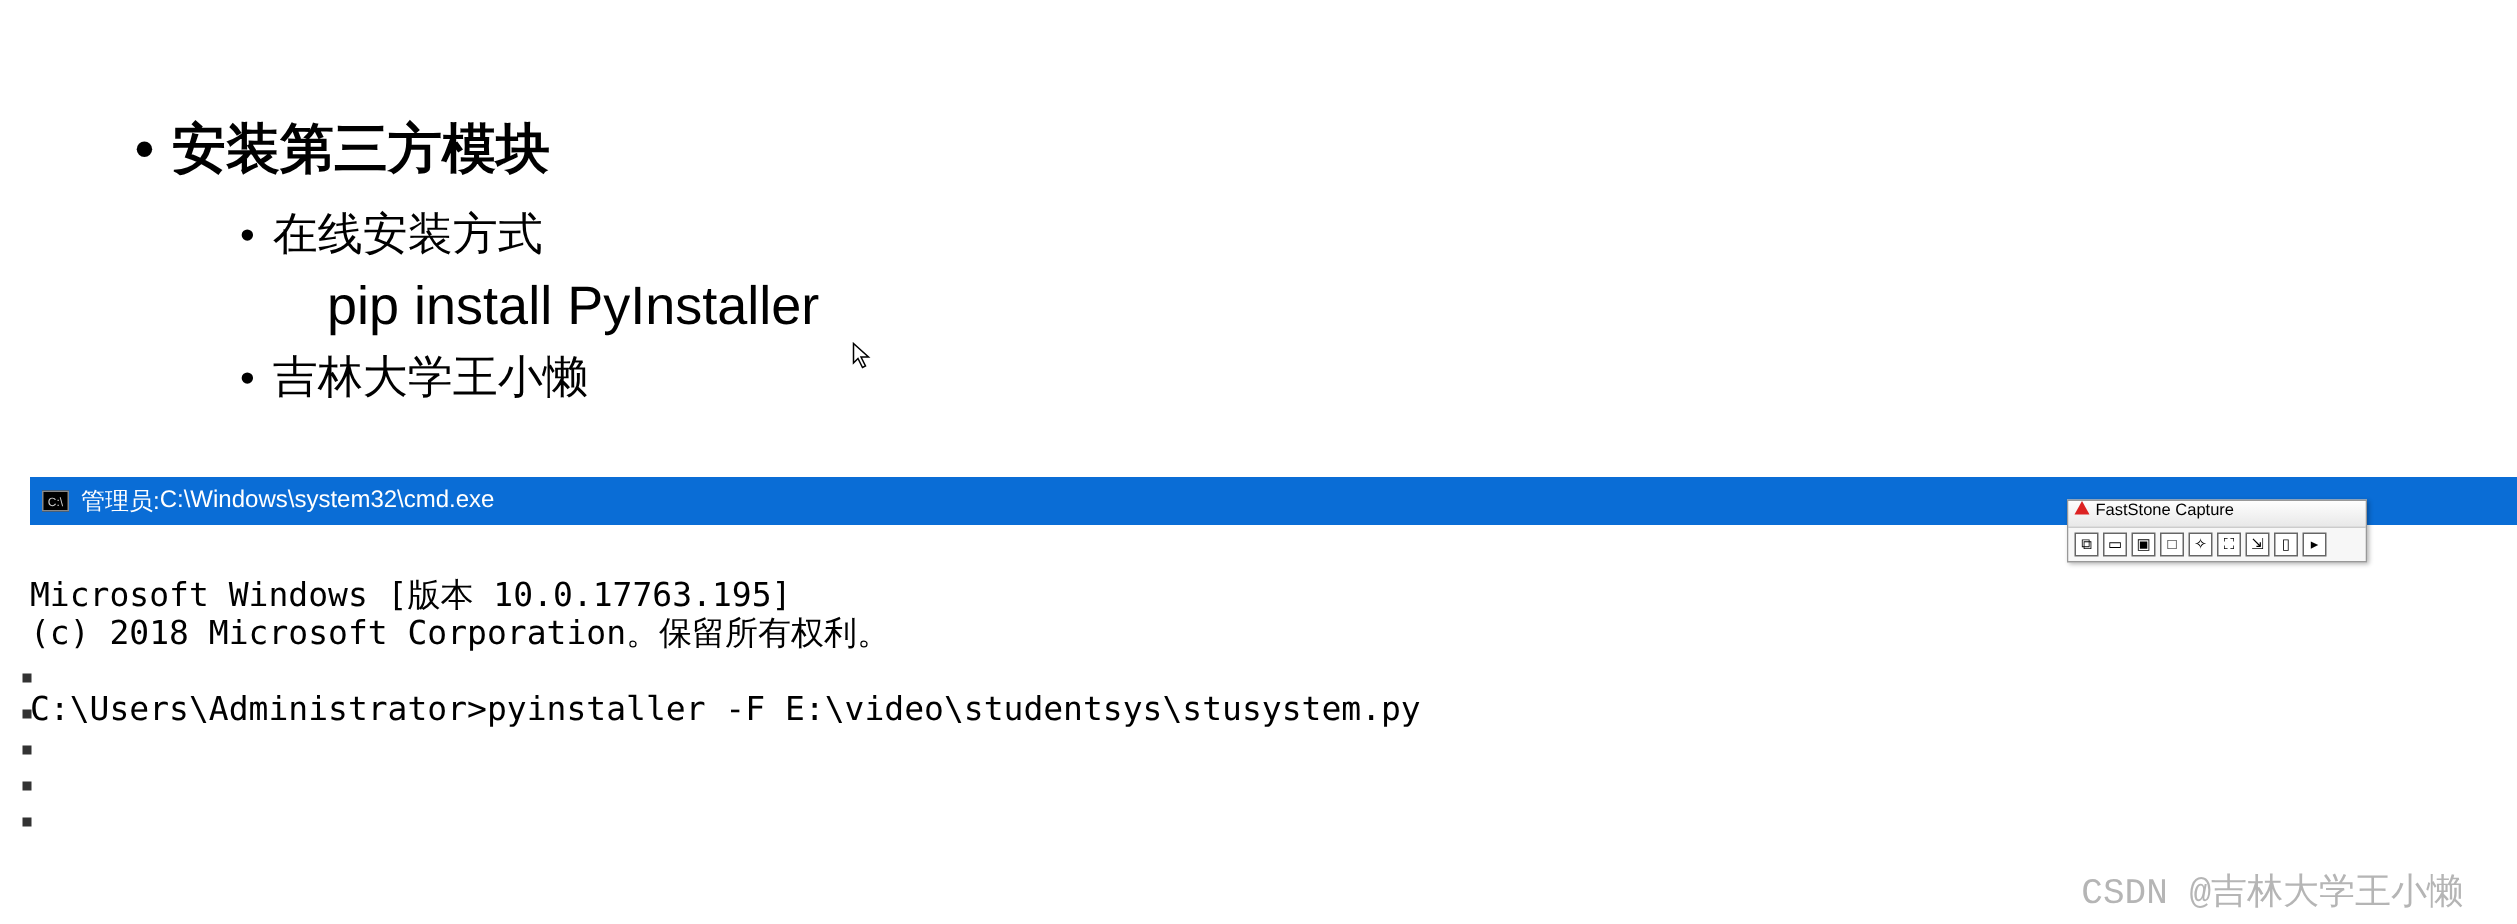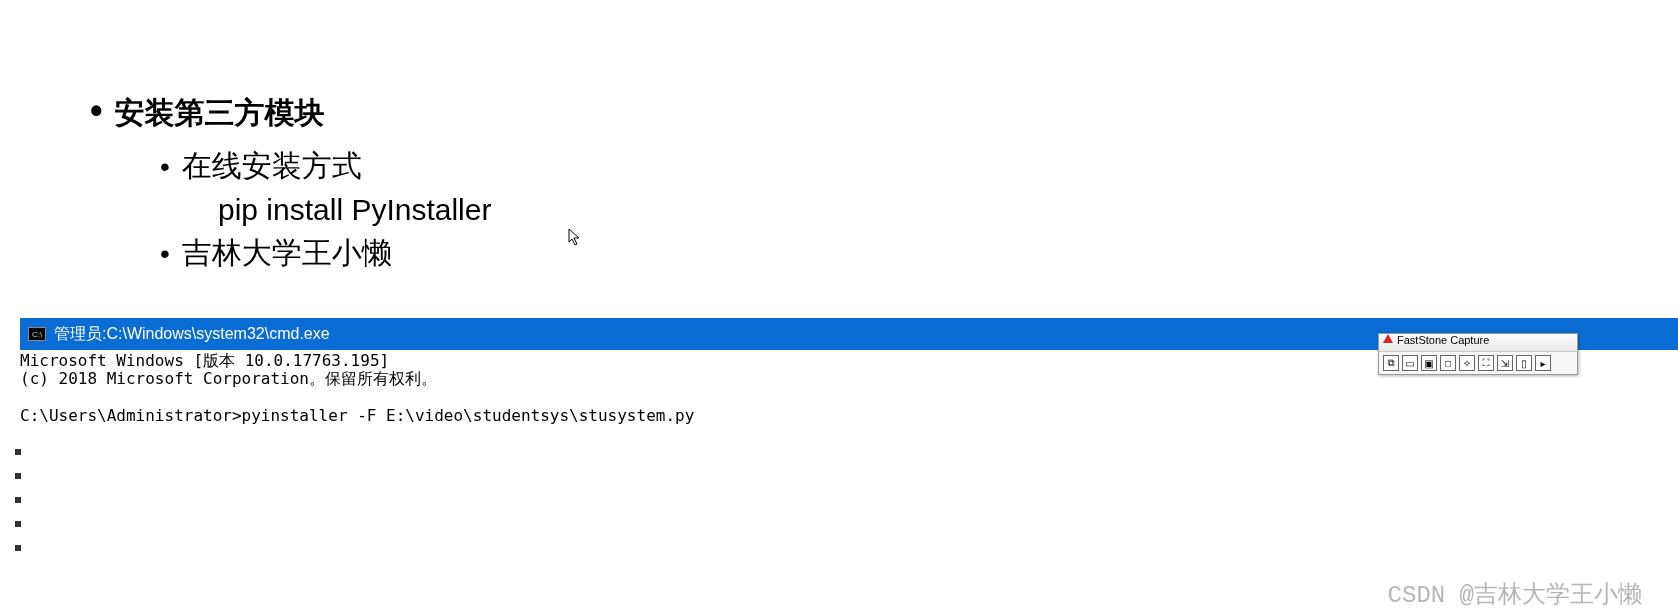--- a/index.html
+++ b/index.html
@@ -20,24 +20,23 @@
       align-items: baseline;
       margin-bottom: 8px;
     }
     .bullet-l1 .dot {
       font-size: 36px;
       font-weight: 700;
       margin-right: 12px;
       line-height: 1;
     }
     .bullet-l1 .text {
-      font-size: 30px;
+      font-size: 36px;
       font-weight: 700;
       color: #000;
-      margin-top: 18px;
     }
     .sub-list {
       padding-left: 70px;
       margin-top: 12px;
     }
     .bullet-l2 {
       display: flex;
       align-items: baseline;
       margin-bottom: 6px;
     }
@@ -45,21 +44,21 @@
       font-size: 28px;
       margin-right: 12px;
       line-height: 1.3;
     }
     .bullet-l2 .text {
       font-size: 30px;
       color: #000;
     }
     .code-line {
       padding-left: 58px;
-      font-size: 30px;
+      font-size: 36px;
       color: #000;
       margin-top: 2px;
       margin-bottom: 6px;
       font-family: Arial, sans-serif;
     }
     .cursor-arrow {
       position: absolute;
       left: 568px;
       top: 228px;
       font-size: 18px;
@@ -92,25 +91,26 @@
       font-size: 8px;
       color: #ccc;
       display: inline-flex;
       align-items: center;
       justify-content: center;
     }
     .cmd-body {
       background: #ffffff;
       min-height: 220px;
       font-family: "NSimSun", "SimSun", "Consolas", monospace;
-      font-size: 16px;
+      font-size: 22px;
       color: #000;
       padding: 2px 0 0 0px;
       line-height: 1.15;
       white-space: pre;
+      margin-top: 33px;
     }
     .faststone-toolbar {
       position: absolute;
       right: 100px;
       top: 333px;
       width: 200px;
       background: #f0f0f0;
       border: 1px solid #999;
       box-shadow: 1px 1px 3px rgba(0,0,0,0.3);
       font-size: 11px;

